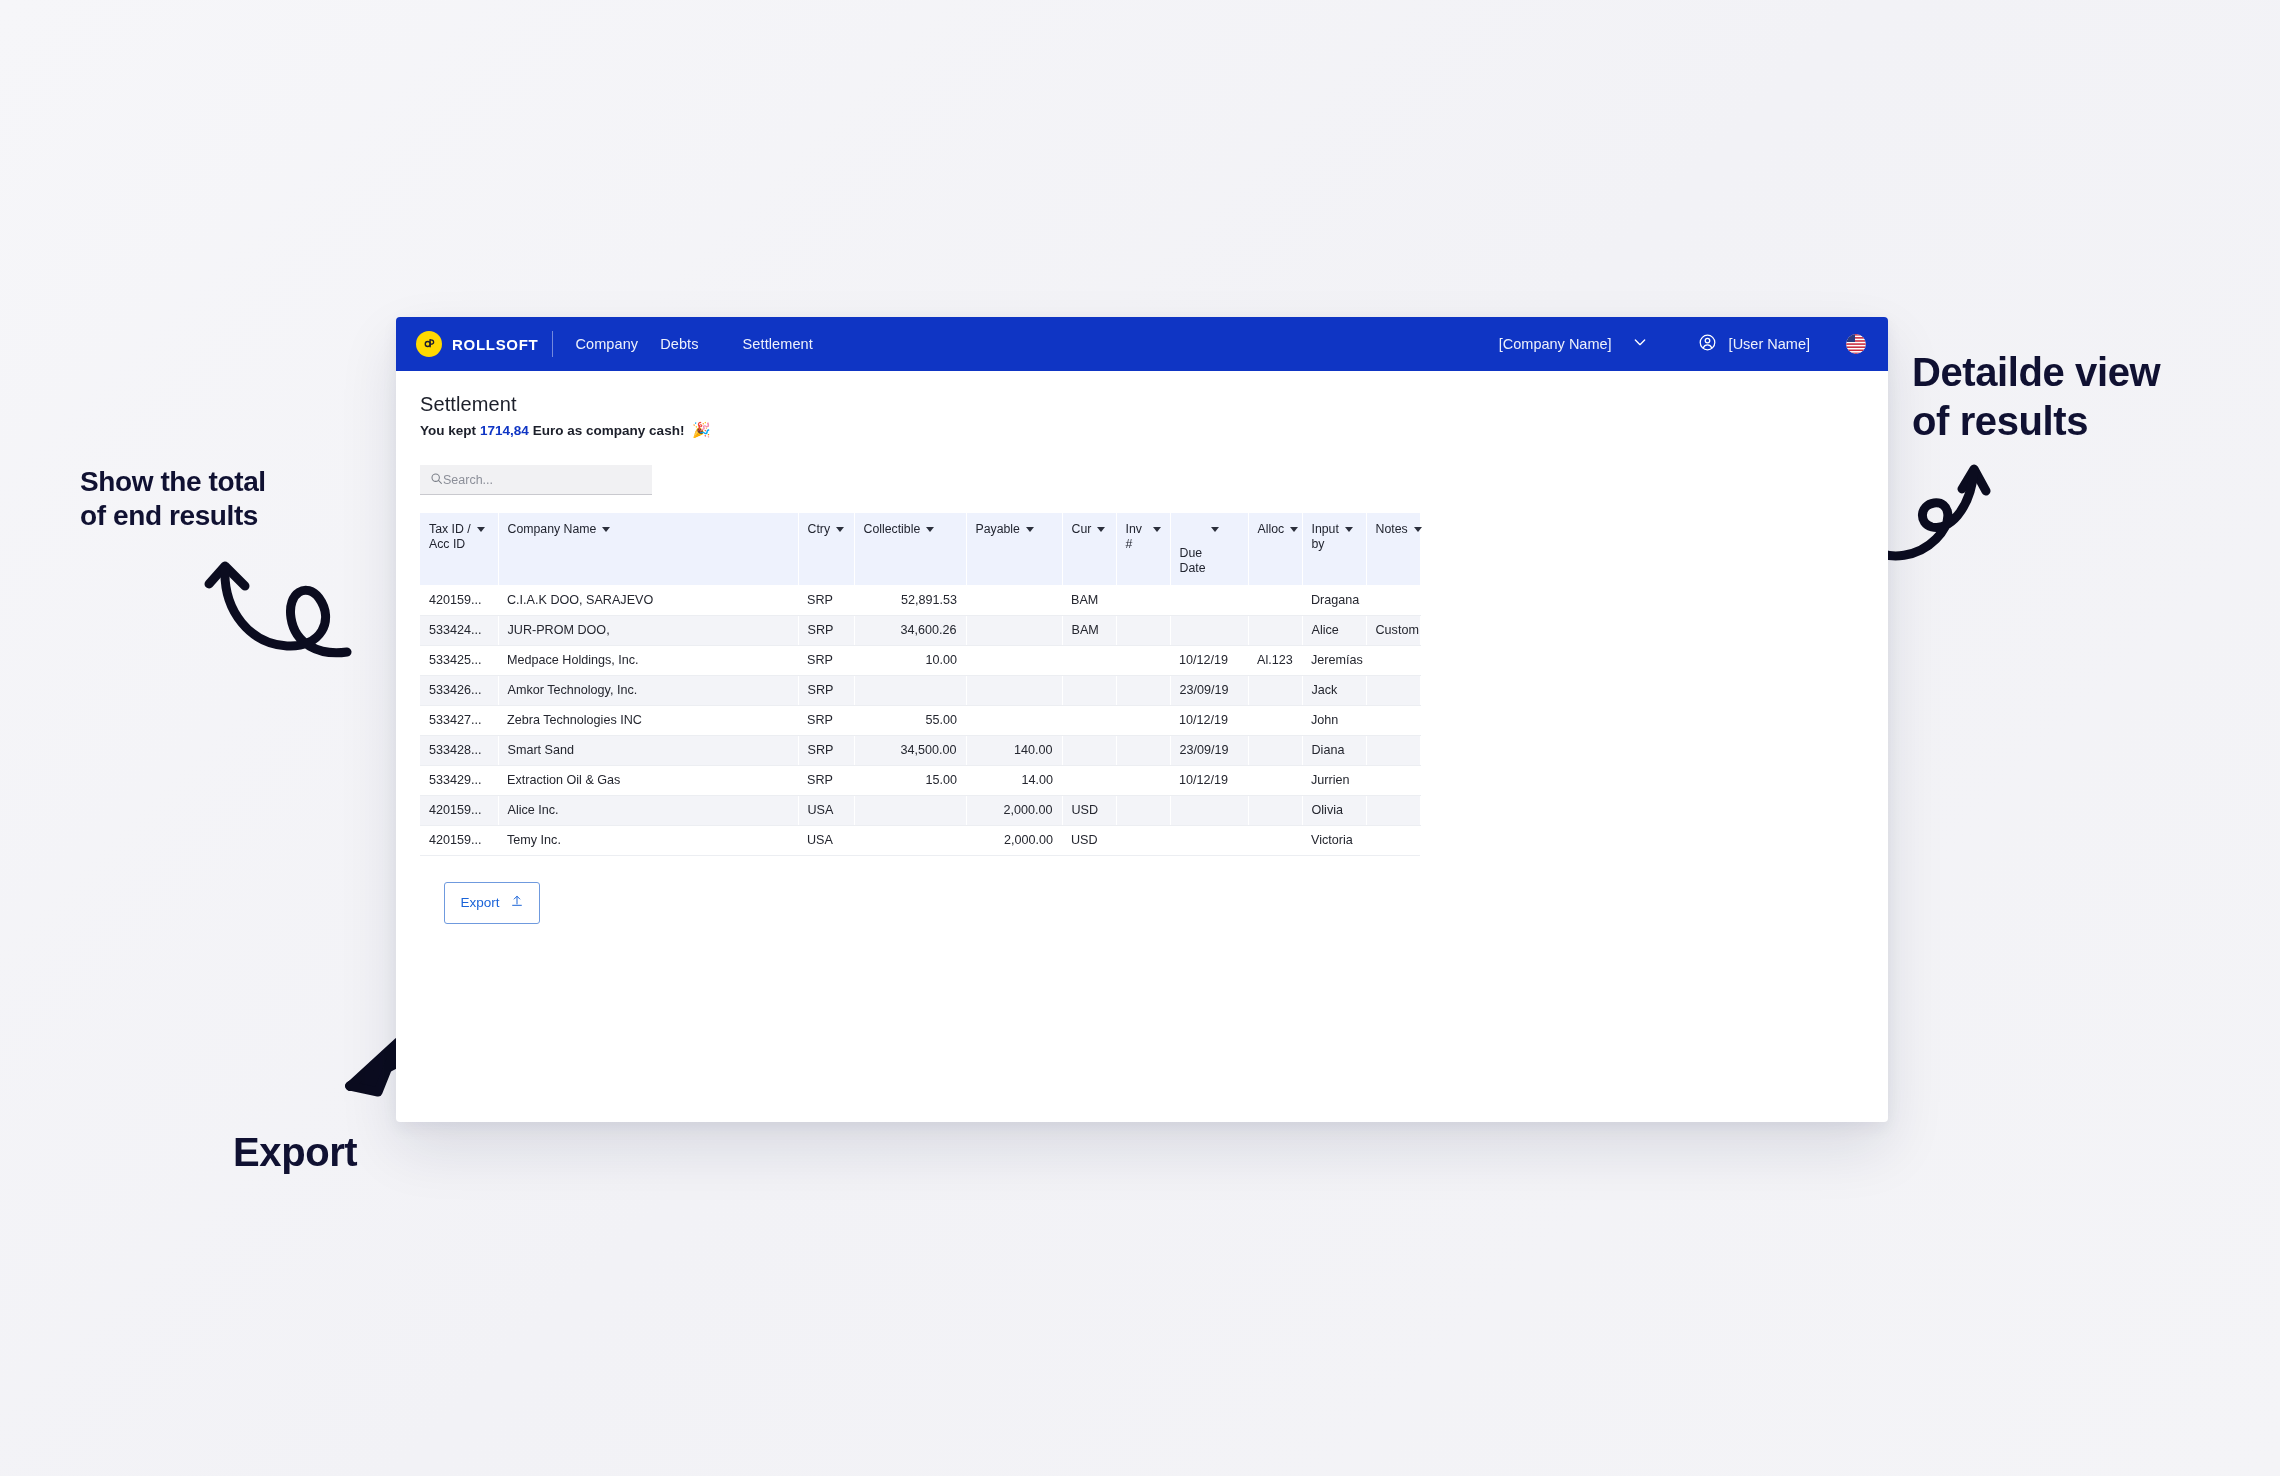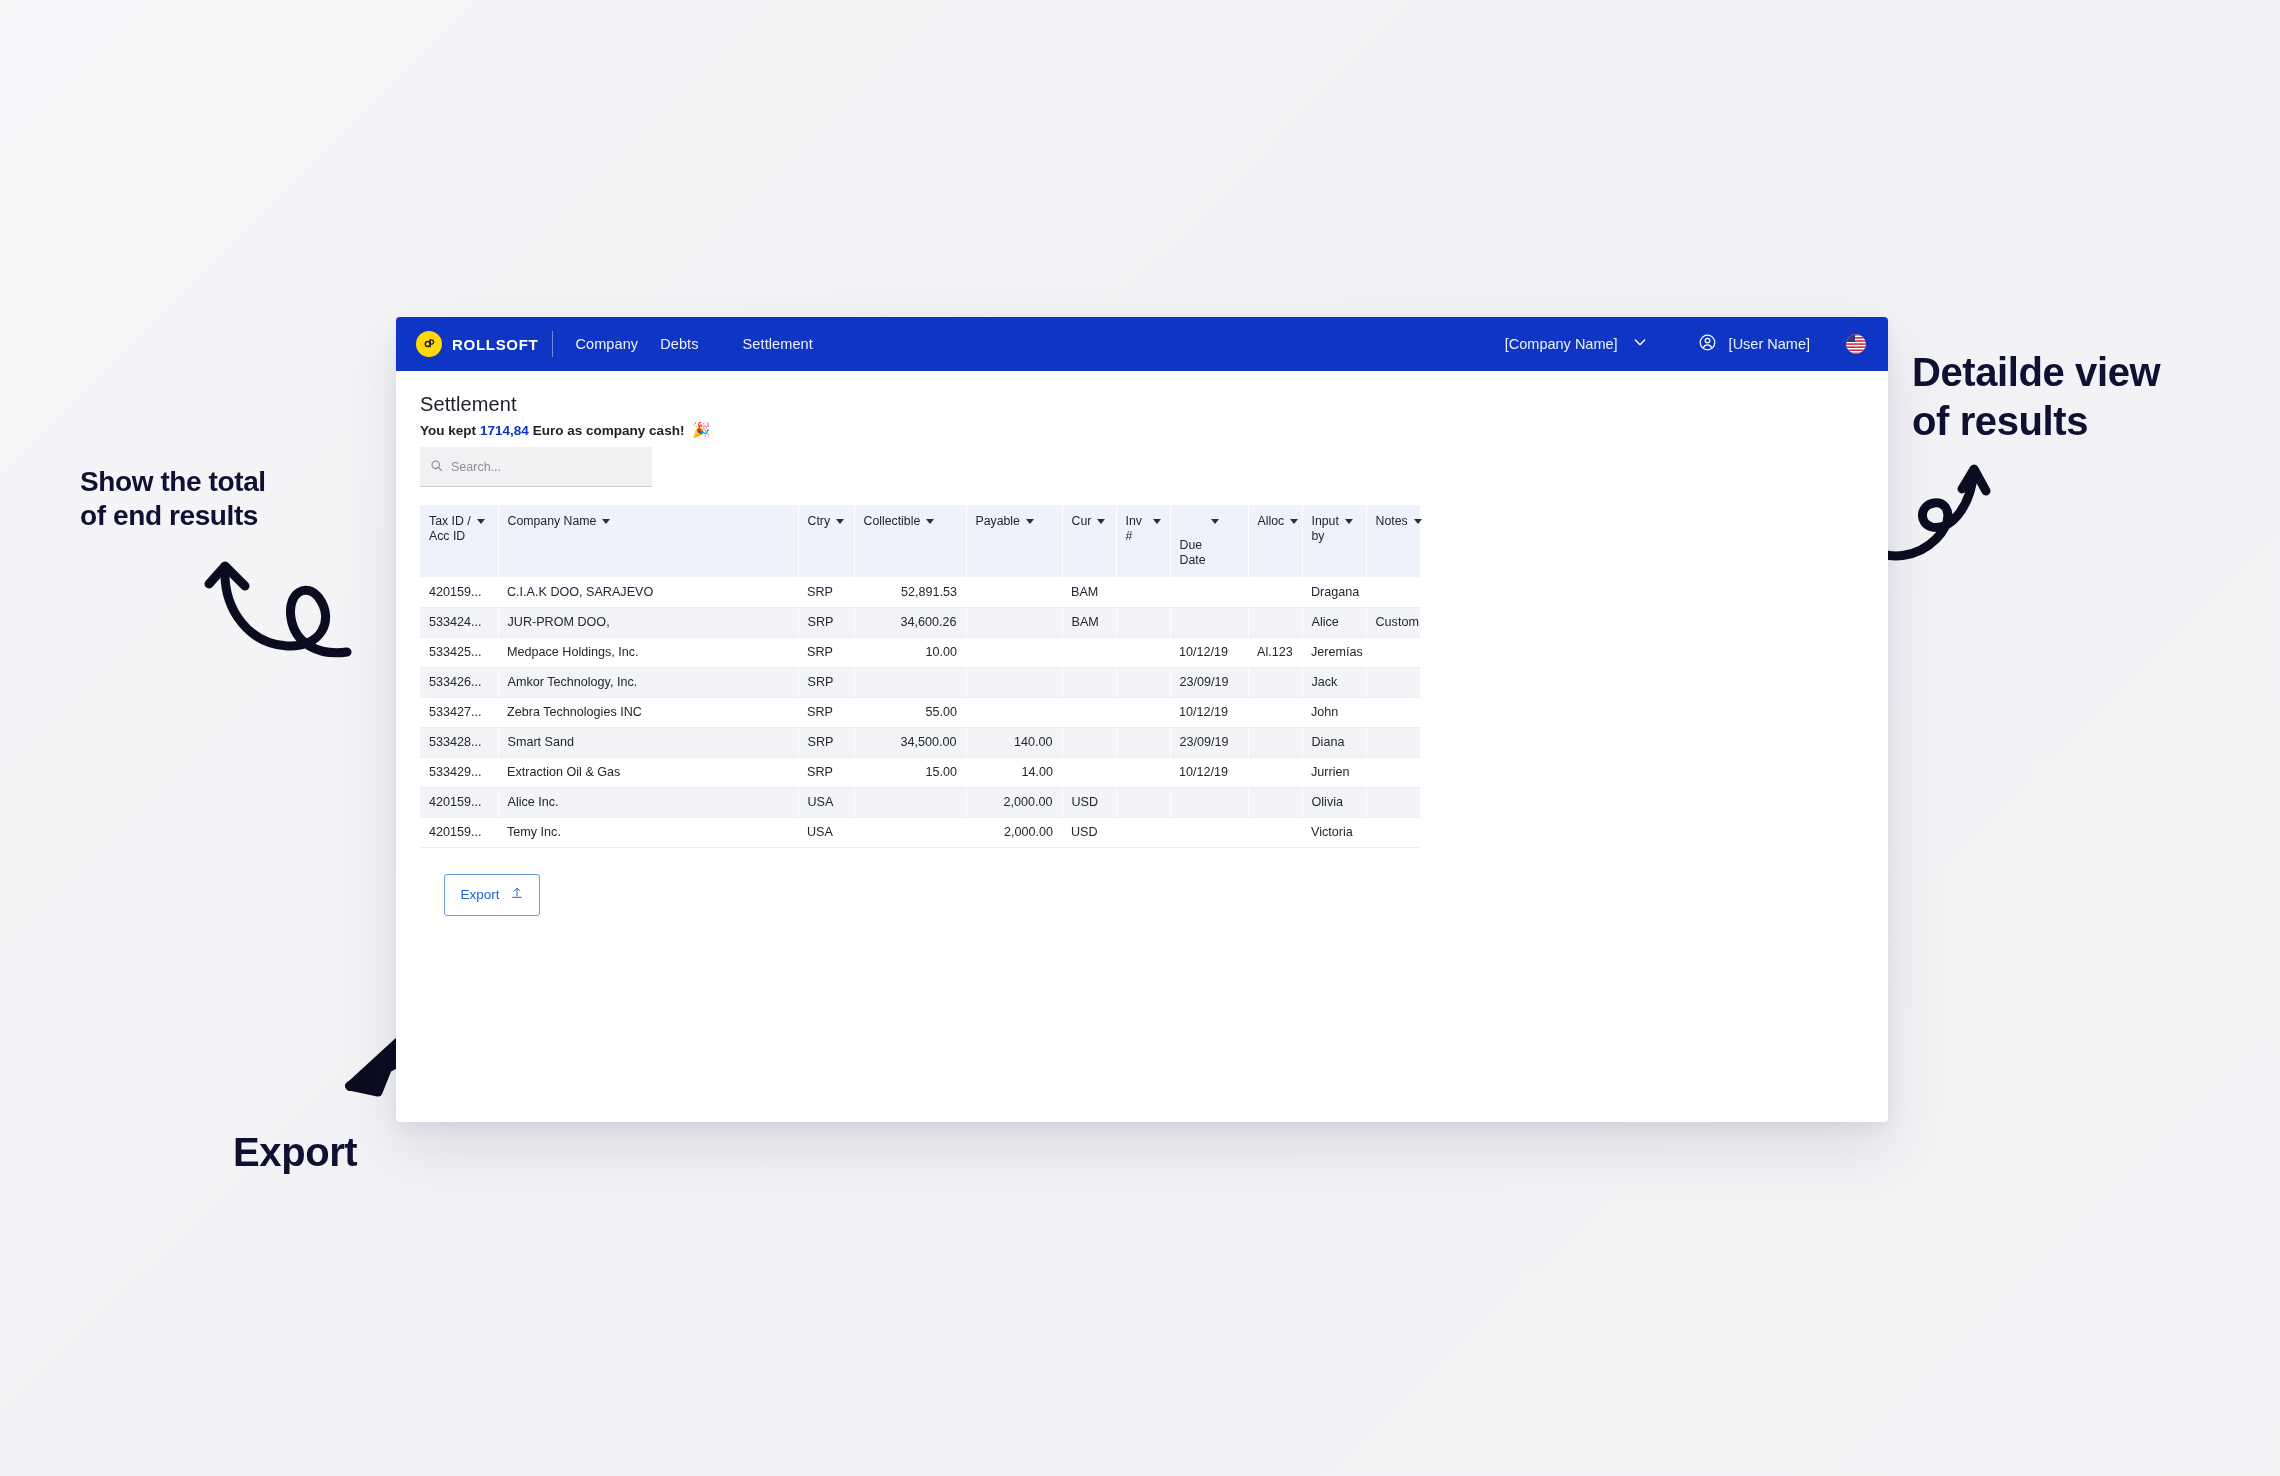--- a/index.html
+++ b/index.html
@@ -63,21 +63,21 @@
   }
   .brand-sep {
     width: 1px; height: 26px; background: rgba(255,255,255,0.42); margin: 0 22px 0 14px;
   }
   .navlinks { display: flex; align-items: center; gap: 22px; }
   .navlink {
     font-size: 14.5px; color: #eef1fb; letter-spacing: 0.1px; cursor: pointer;
   }
   .navlink.gap-left { margin-left: 22px; }
   .nav-right { margin-left: auto; display: flex; align-items: center; gap: 16px; }
-  .company-picker { display: flex; align-items: center; gap: 14px; cursor: pointer; }
+  .company-picker { display: flex; align-items: center; gap: 20px; cursor: pointer; }
   .company-label { font-size: 14.5px; color: #eef1fb; }
   .user-block { display: flex; align-items: center; gap: 12px; margin-left: 34px; cursor: pointer; }
   .user-label { font-size: 14.5px; color: #eef1fb; }
   .flag {
     width: 20px; height: 20px; border-radius: 50%; margin-left: 20px;
     overflow: hidden; position: relative; cursor: pointer;
     box-shadow: 0 0 0 1px rgba(255,255,255,0.25) inset;
   }
 
   
@@ -87,27 +87,26 @@
   }
   .kept-line {
     margin-top: 5px;
     font-size: 13.5px; font-weight: 700; color: #1c1f2a;
     display: flex; align-items: center; gap: 0;
   }
   .kept-amount { color: #0f35c4; font-weight: 700; margin: 0 4px; }
   .kept-emoji { margin-left: 8px; font-size: 15px; }
 
   .search-wrap {
-    margin-top: 8px;
-    width: 232px; height: 40px;
+    margin-top: 26px;
+    width: 232px; height: 30px;
     background: #f1f1f3;
     border-bottom: 1px solid #c9c9ce;
     display: flex; align-items: center;
     padding: 0 10px;
-    gap: 8px;
   }
   .search-input {
     border: none; background: transparent; outline: none;
     font-family: "Liberation Sans", sans-serif;
     font-size: 12.5px; color: #3a3d47; width: 100%;
   }
   .search-input::placeholder { color: #8c8f99; }
 
   
   #table-scroll { margin-top: 18px; }

